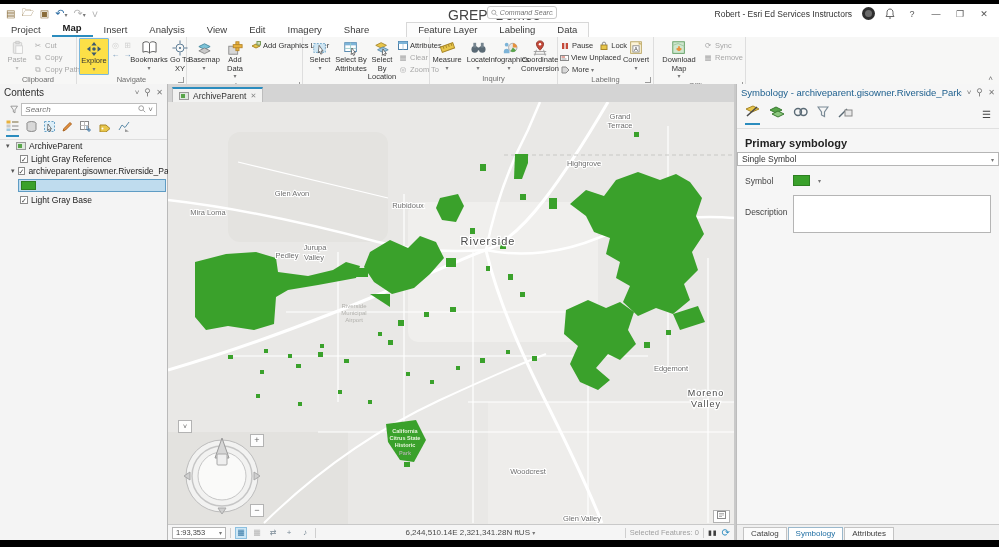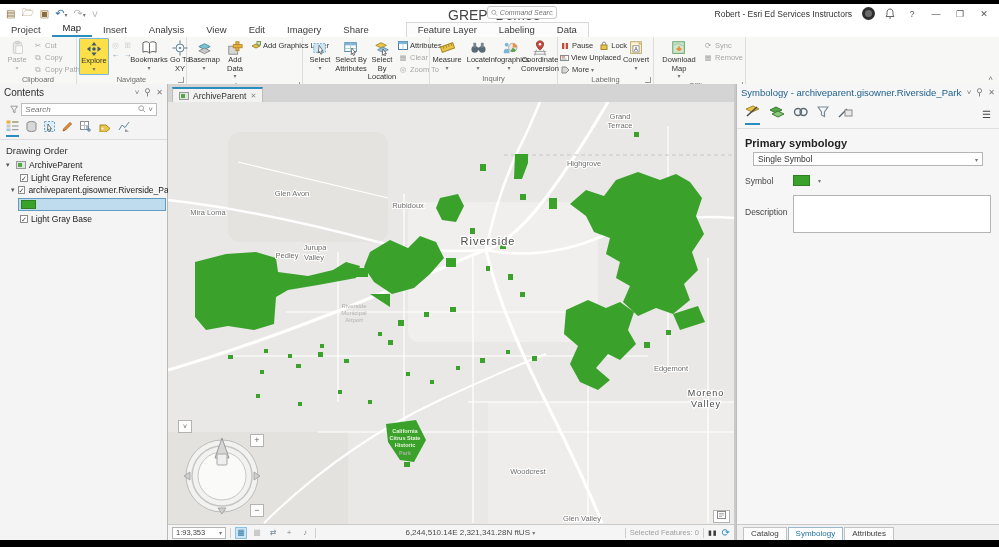--- a/index.html
+++ b/index.html
@@ -22,21 +22,21 @@
                      font-family:"Liberation Sans", sans-serif; background:transparent; }
   .tb-right { position:absolute; right:0; top:0; height:19px; display:flex; align-items:center; gap:10px; padding-right:8px; }
   .username { font-size:8.5px; color:#333; }
   .avatar { width:13px; height:13px; border-radius:50%; background:#2e2e2e; position:relative; overflow:hidden; }
   .avatar::after { content:""; position:absolute; left:3px; top:3px; width:7px; height:7px; border-radius:50%; background:#6a6a6a; }
   .winbtn { font-size:9px; color:#555; width:14px; text-align:center; }
 
   
   .tabrow { position:absolute; top:23px; left:0; right:0; height:14px; background:#fff; display:flex; align-items:flex-end; font-size:9.5px; }
   .rtab { padding:1px 11px 2px; color:#3c3c3c; }
-  .rtab.active { color:#1a1a1a; font-weight:normal; border-bottom:2px solid #2b8cbe; }
+  .rtab.active { color:#1a1a1a; font-weight:bold; border-bottom:2px solid #2b8cbe; }
   .ctx-group { display:flex; margin-left:26px; border:1px solid #d8d8d8; border-bottom:none; background:#fcfcfc; }
 
   
   .ribbon { position:absolute; top:37px; left:0; right:0; height:49px; background:#f7f7f6; border-bottom:1px solid #cfcfcf; display:flex; }
   .rgroup { position:relative; height:100%; border-right:1px solid #dedede; display:flex; flex-direction:column; }
   .rbtns { flex:1; display:flex; align-items:flex-start; padding:1px 2px 0; gap:1px; }
   .rlabel { height:11px; text-align:center; font-size:7.5px; color:#6e6e6e; position:relative; }
   .launcher { position:absolute; right:2px; bottom:2px; width:6px; height:6px; border-right:1px solid #9a9a9a; border-bottom:1px solid #9a9a9a; }
   .btn-lg { display:flex; flex-direction:column; align-items:center; justify-content:flex-start;
             font-size:7.5px; line-height:1.15; color:#333; text-align:center; padding:1px 2px; min-width:30px; max-width:50px; }
@@ -89,21 +89,21 @@
 
   
   .splitter { position:absolute; left:734px; top:84px; width:2px; height:456px; background:#c9c9c9; }
   .right-panel { position:absolute; left:736px; top:84px; width:263px; height:456px; background:#f6f6f6; border-left:1px solid #bdbdbd; }
   .rp-title { color:#20618f; font-size:9.5px; flex:1; white-space:nowrap; overflow:hidden; }
   .rp-icons { display:flex; align-items:center; gap:9px; padding:2px 8px 3px; border-bottom:1px solid #e0e0e0; }
   .rp-icons .it { padding-bottom:2px; }
   .rp-icons .it.active { border-bottom:2px solid #2b8cbe; }
   .hamb { margin-left:auto; font-size:10px; color:#444; }
   .psym-h { font-size:11px; font-weight:bold; color:#222; padding:8px 8px 3px; }
-  .pselect { margin:0 16px; height:14px; background:#fff; border:1px solid #b5b5b5; display:flex; align-items:center;
+  .pselect { margin:0 0; height:14px; background:#fff; border:1px solid #b5b5b5; display:flex; align-items:center;
              justify-content:space-between; font-size:8.5px; padding:0 4px; color:#333; }
   .frow { display:flex; align-items:center; padding:9px 8px 0; font-size:8.5px; color:#444; }
   .frow .flab { width:48px; }
   .finput { flex:1; height:13px; background:#fff; border:1px solid #b5b5b5; }
   .ftext { flex:1; height:38px; background:#fff; border:1px solid #b5b5b5; }
   .rp-tabs { position:absolute; left:0; bottom:0; width:100%; height:16px; background:#f0f0f0; border-top:1px solid #c9c9c9;
              display:flex; align-items:flex-end; padding-left:6px; gap:1px; font-size:8px; }
   .rptab { border:1px solid #c3c3c3; border-bottom:none; background:#fbfbfb; padding:1px 7px 2px; color:#3c3c3c; }
   .rptab.active { background:#fff; color:#1f6ea3; border-color:#9ab8cc; }
 
@@ -538,21 +538,20 @@
           </svg></span>
       <span class="it"><svg width="12" height="11" viewBox="0 0 12 11">
             <path d="M1,4 H7 L11,7.5 L7,11 H1 Z" fill="#e8c64a" stroke="#a8872a"></path>
             <circle cx="3.5" cy="7.5" r="1" fill="#fff"></circle>
           </svg></span>
       <span class="it"><svg width="12" height="11" viewBox="0 0 12 11">
             <path d="M1,9 L4,4 L7,6.5 L11,1" fill="none" stroke="#5a8aa8"></path>
             <path d="M7,8 l4,2.5 l-4,0.5 Z" fill="#9a9a9a"></path>
           </svg></span>
     </div>
-    <div class="dorder" style="font-weight:normal; color:#333;">Drawing Order</div>
     <div class="treerow">
       <span class="caret-t">▾</span>
       <span class="mapthumb"></span>
       <span>ArchiveParent</span>
     </div>
     <div class="treerow" style="padding-left:20px">
       <span class="chk">✓</span>
       <span>Light Gray Reference</span>
     </div>
     <div class="treerow" style="padding-left:11px">

